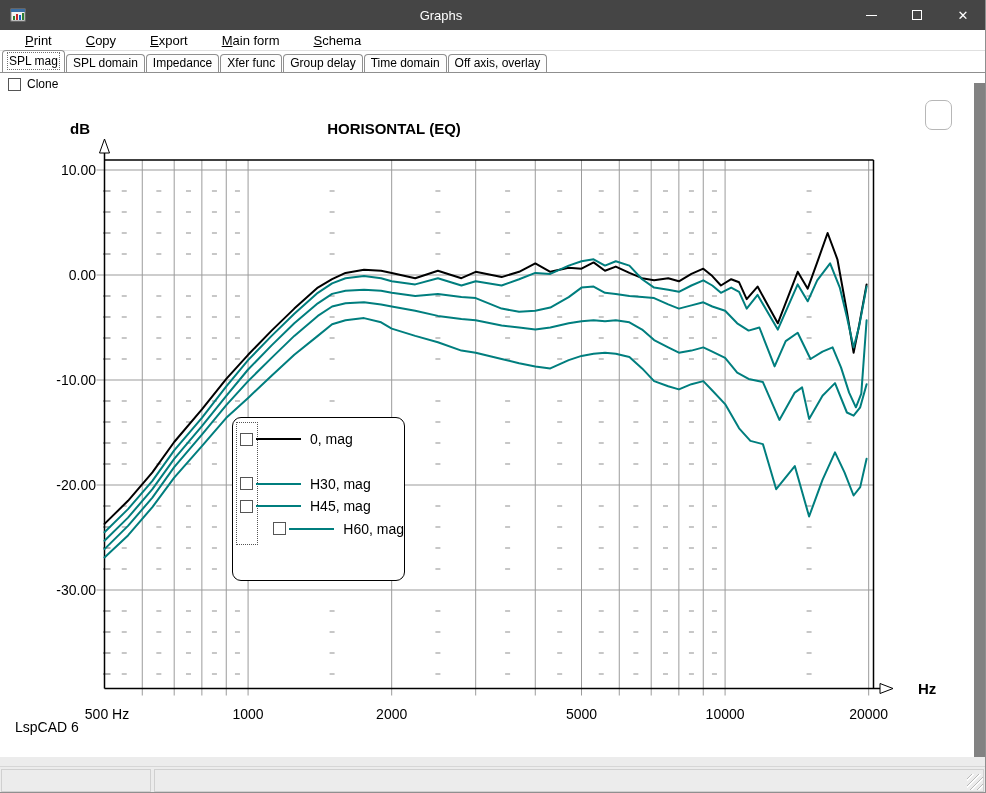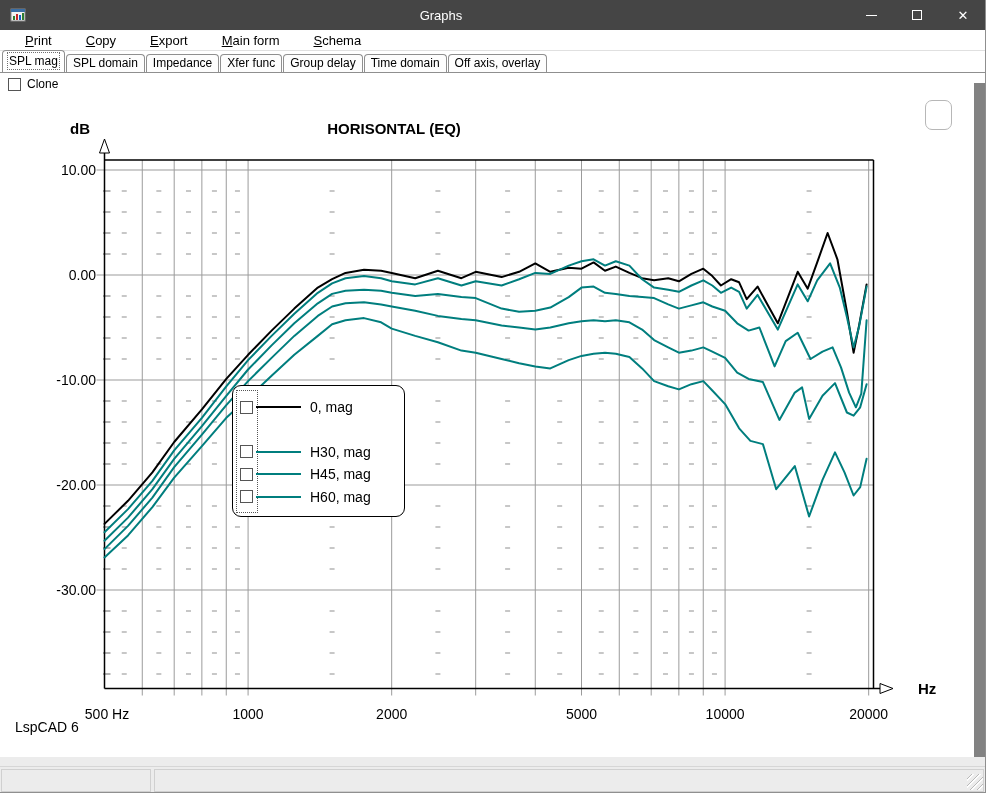--- a/index.html
+++ b/index.html
@@ -29,21 +29,21 @@
   
   .page { position:absolute; left:0; top:72px; width:986px; height:685px; background:#ffffff; border-top:1px solid #8f8f8f; }
   .clone-row { position:absolute; left:8px; top:4px; display:flex; align-items:center; }
   .checkbox { width:13px; height:13px; background:#fff; border:1px solid #555; display:inline-block; }
   .clone-label { font-size:12px; margin-left:6px; color:#000; }
   .chart-svg { position:absolute; left:0; top:0; width:986px; height:685px; pointer-events:none; }
   .side-strip { position:absolute; left:974px; top:10px; width:11px; height:675px; background:#828282; }
   .mini-button { position:absolute; left:925px; top:27px; width:27px; height:30px; border:1px solid #b7b7b7; border-radius:7px; background:#fff; }
   .footer-text { position:absolute; left:15px; top:646px; font-size:14px; color:#000; }
   
-  .legend { position:absolute; left:232px; top:312px; width:173px; height:132px; background:#ffffff; border:1.5px solid #000; border-radius:9px; z-index:5; }
+  .legend { position:absolute; left:232px; top:344px; width:173px; height:164px; background:#ffffff; border:1.5px solid #000; border-radius:9px; z-index:5; }
   .legend-dotted { position:absolute; left:3px; top:4px; width:22px; height:123px; border:1px dotted #555; }
   .legend-row { position:absolute; left:0; width:100%; height:22px; display:flex; align-items:center; }
   .legend-row .checkbox { margin-left:7px; }
   .legend-line { width:45px; height:2px; margin-left:3px; }
   .legend-label { font-size:14px; margin-left:9px; color:#000; white-space:nowrap; }
   
   .below-band { position:absolute; left:0; top:757px; width:986px; height:10px; background:#ececec; }
   .statusbar { position:absolute; left:0; top:766px; width:986px; height:27px; background:#ececec; border-top:1px solid #d6d6d6; }
   .status-panel { position:absolute; top:2px; height:23px; background:#ececec; border:1px solid #d0d0d0; }
   .status-panel.left { left:1px; width:150px; }
@@ -482,21 +482,21 @@
         <div class="legend-row" style="top: 54.8px;">
           <span class="checkbox"></span>
           <span class="legend-line" style="background: rgb(0, 126, 126);"></span>
           <span class="legend-label">H30, mag</span>
         </div>
         <div class="legend-row" style="top: 77.2px;">
           <span class="checkbox"></span>
           <span class="legend-line" style="background: rgb(0, 126, 126);"></span>
           <span class="legend-label">H45, mag</span>
         </div>
-        <div class="legend-row" style="top: 99.6px;">
+        <div class="legend-row" style="top: 99.6px; justify-content: flex-end;">
           <span class="checkbox"></span>
           <span class="legend-line" style="background: rgb(0, 126, 126);"></span>
           <span class="legend-label">H60, mag</span>
         </div>
       </div>
 
     <div class="footer-text">LspCAD 6</div>
   </div>
 
   <div class="below-band"></div>

